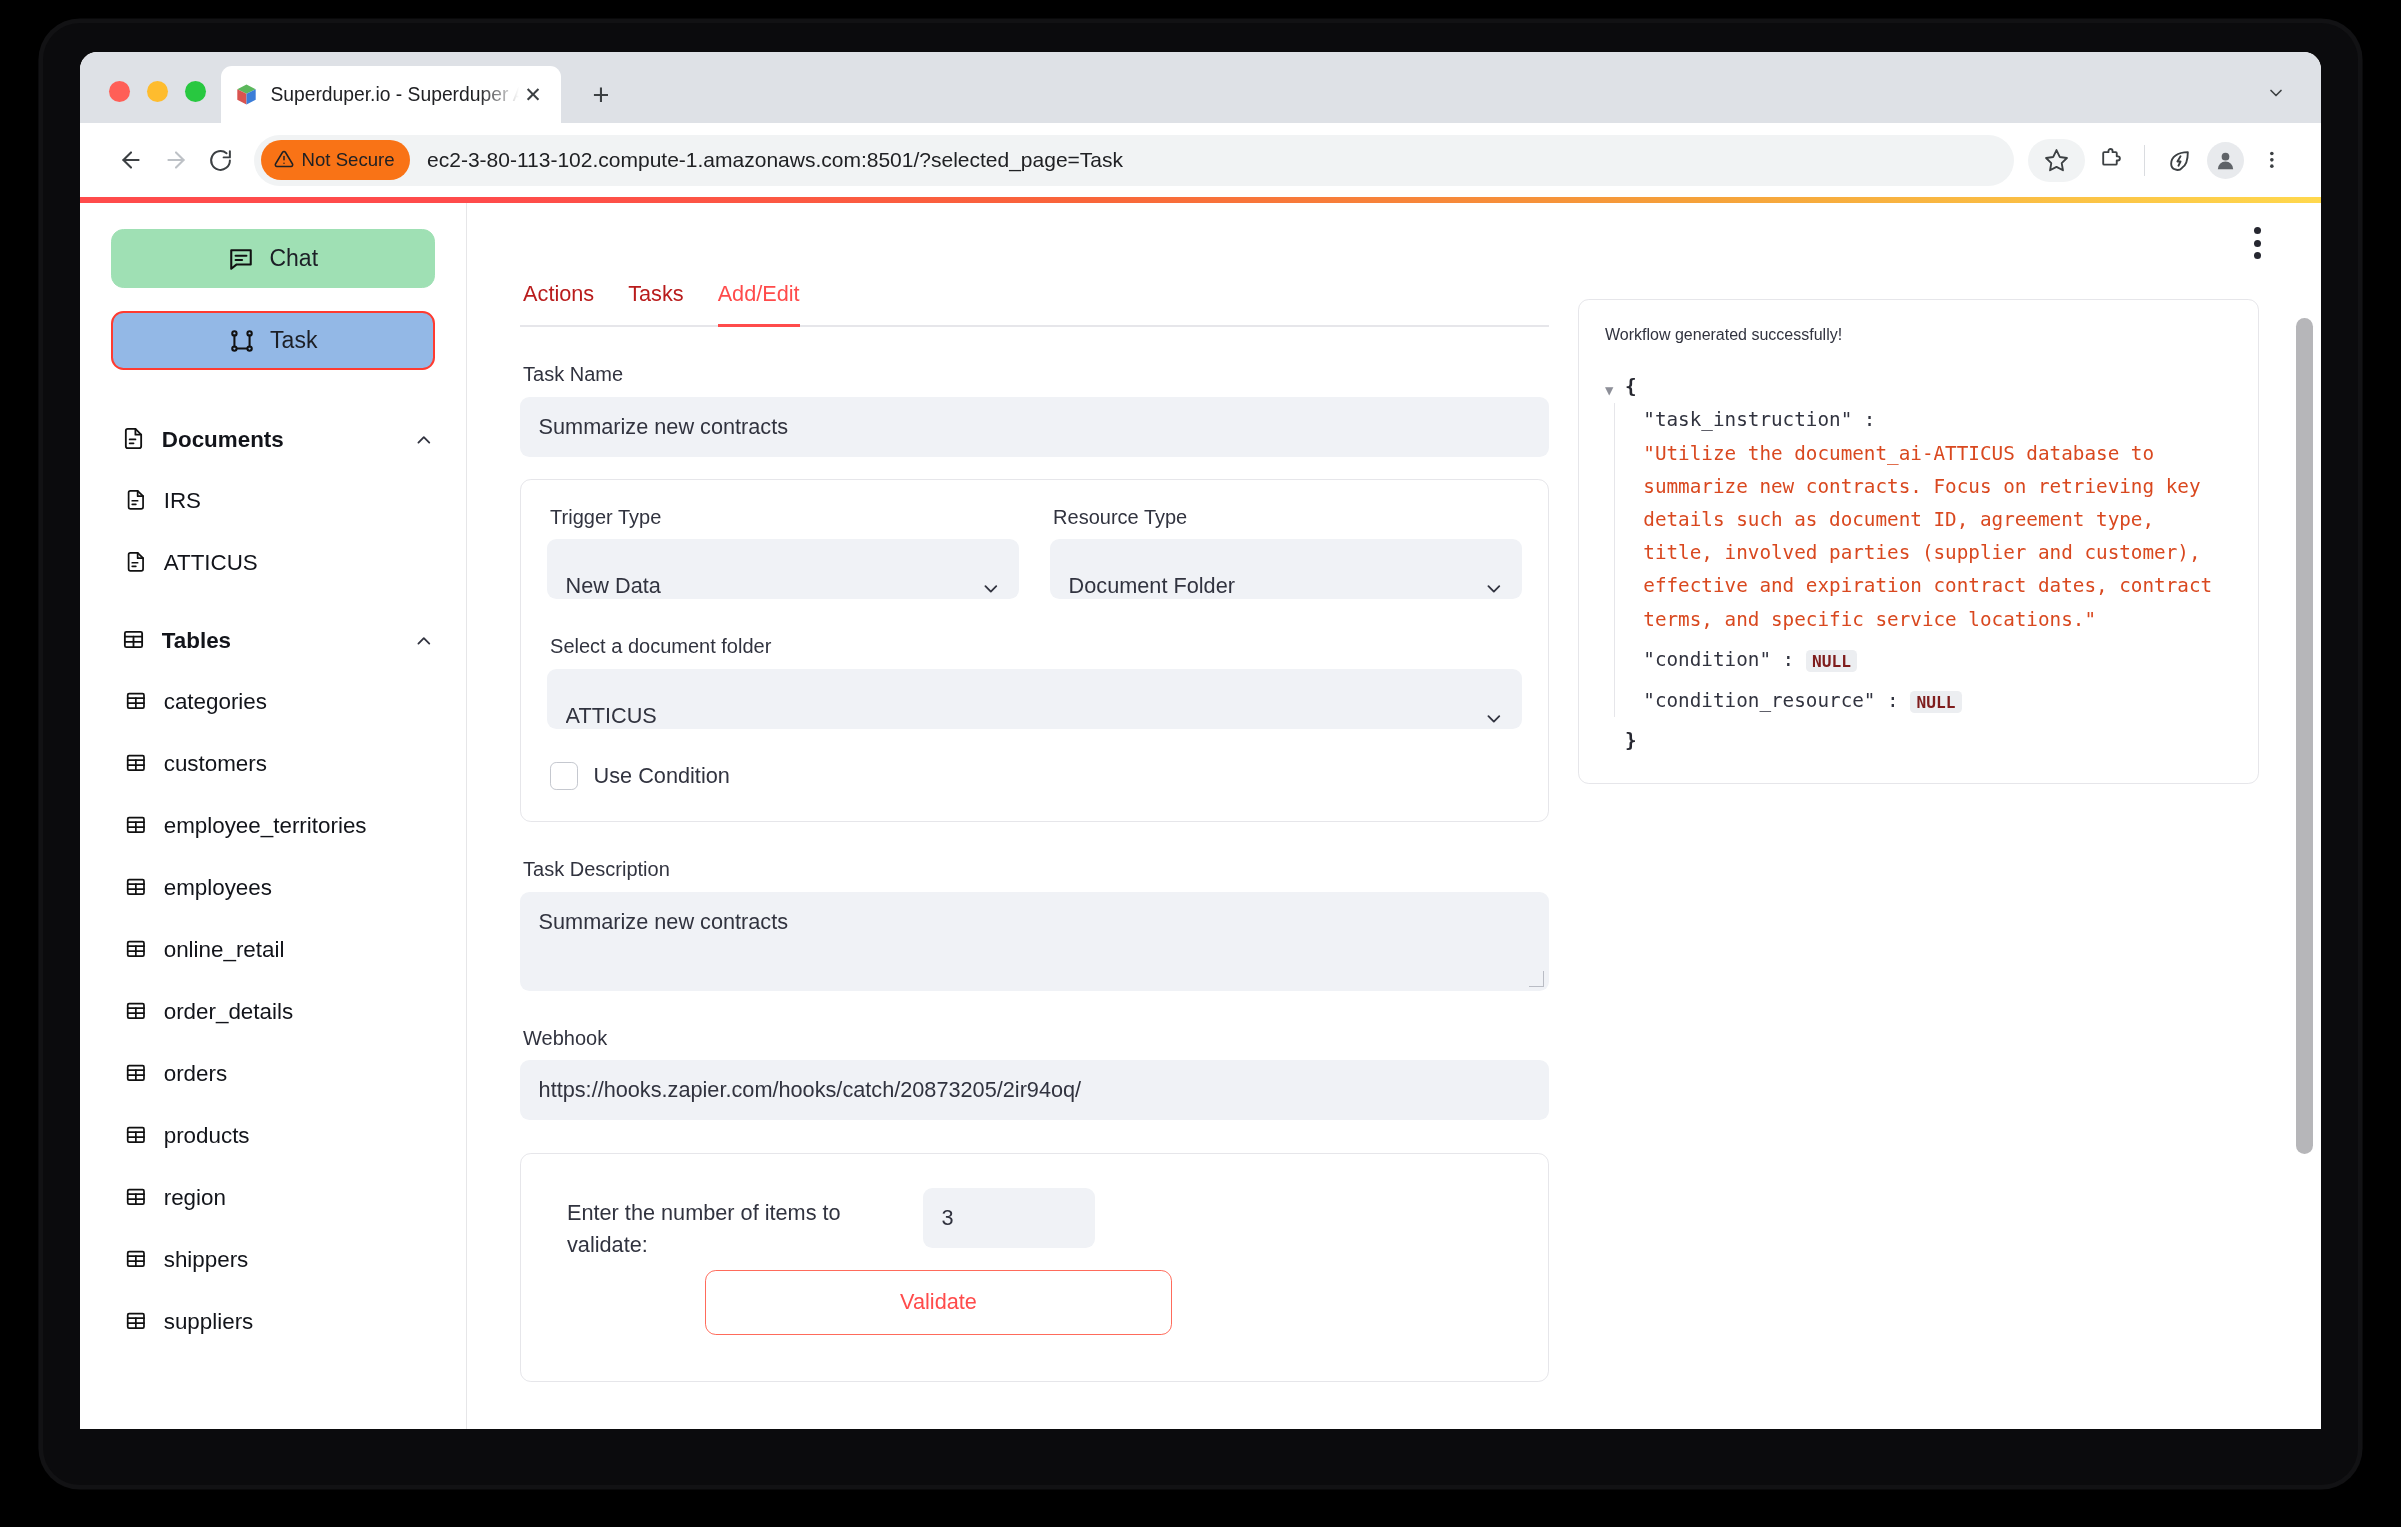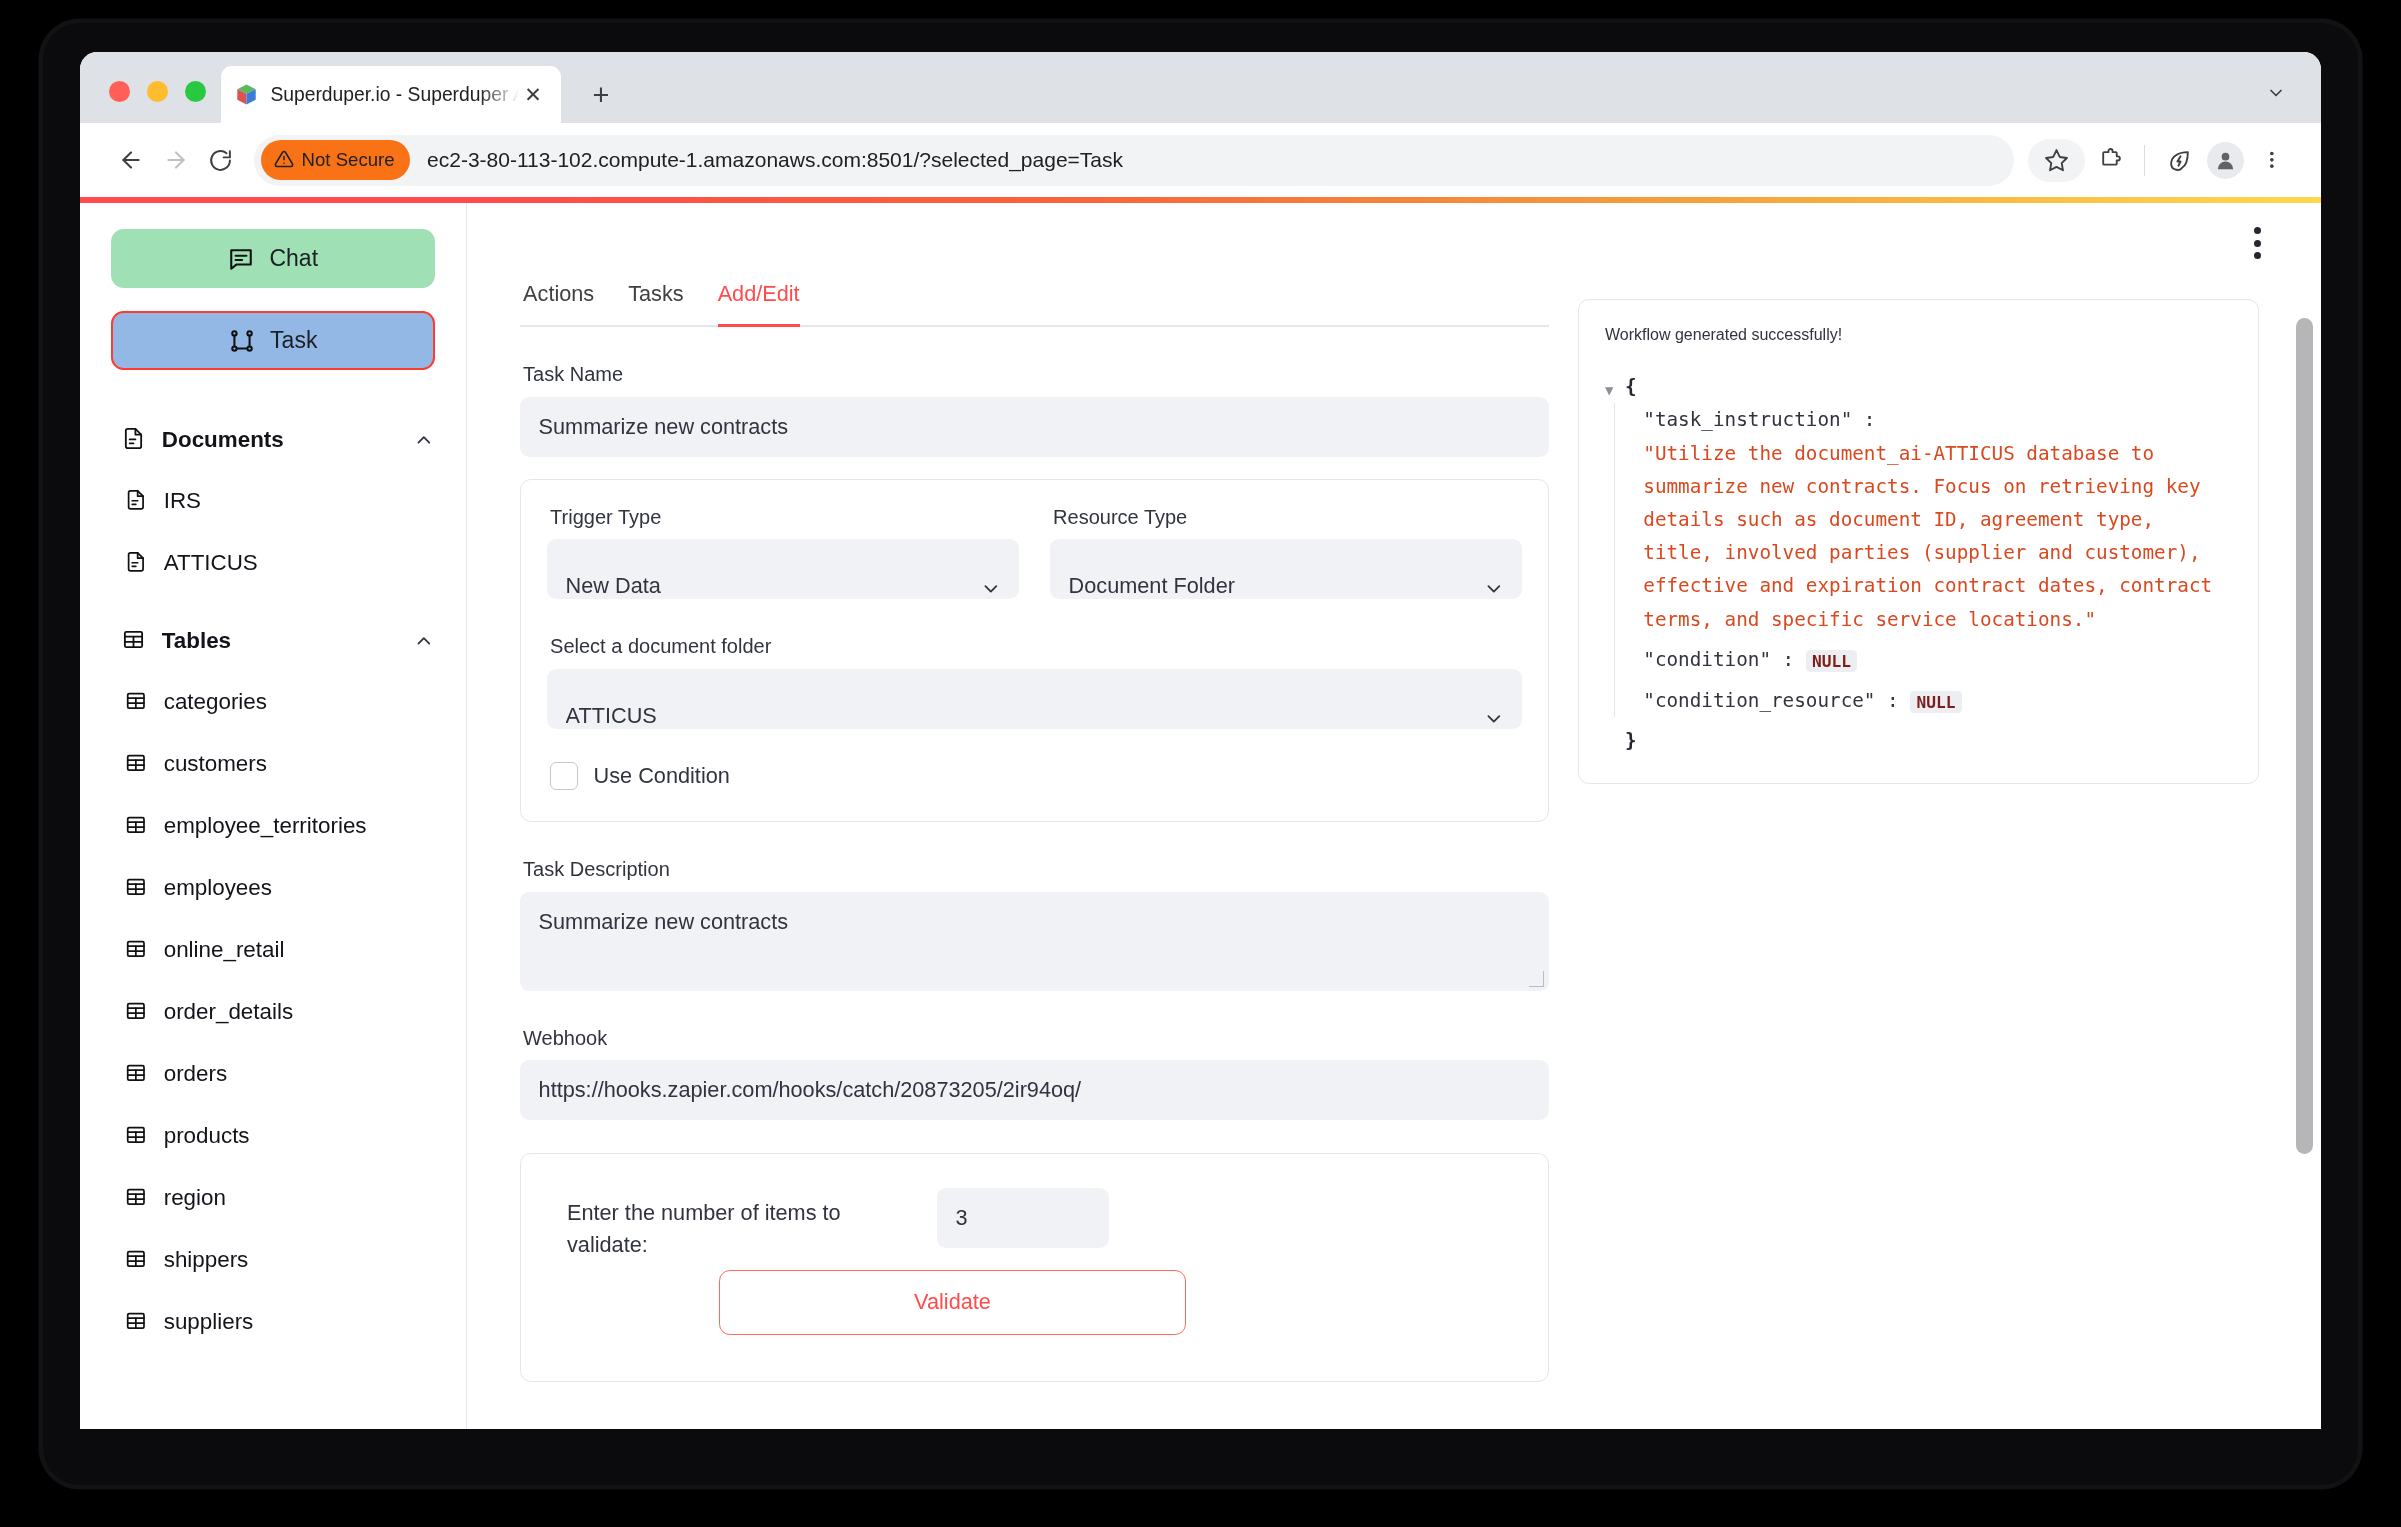--- a/index.html
+++ b/index.html
@@ -208,21 +208,21 @@
     display: flex;
     gap: 29px;
   }
   #col-left { width: 1029px; flex: 0 0 1029px; }
   #col-right { flex: 1; }
 
   
   #tabs { display: flex; gap: 34px; border-bottom: 2.3px solid #e6e6ea; padding-left: 3.1px; }
   .tab-item {
     font-size: 21.7px;
-    color: #404040;
+    color: #b91c1c;
     padding-bottom: 17px;
     position: relative;
     top: 2.3px;
   }
   .tab-item.active { color: #ff4b4b; border-bottom: 3.9px solid #ff4b4b; }
 
   .field-label {
     font-size: 20px;
     color: #31333f;
     margin: 36px 0 10.8px 3.1px;
@@ -282,21 +282,21 @@
   }
   .checkrow .c-label { font-size: 21.7px; color: #31333f; }
 
   
   .vcard {
     border: 1.5px solid #e6e6ea;
     border-radius: 10.8px;
     margin-top: 32.5px;
     padding: 34px 46px 46px 46px;
     display: flex;
-    gap: 45px;
+    gap: 31px;
     align-items: flex-start;
   }
   .vcard .vleft { width: 325px; flex: 0 0 325px; padding-top: 9.3px; }
   .vcard .vlabel { font-size: 21.7px; color: #31333f; line-height: 1.45; }
   .vcard .vright { flex: 1; }
   .vcard .vnum {
     width: 172px; height: 60px;
     background: #f0f2f6;
     border-radius: 9.3px;
     display: flex; align-items: center;

